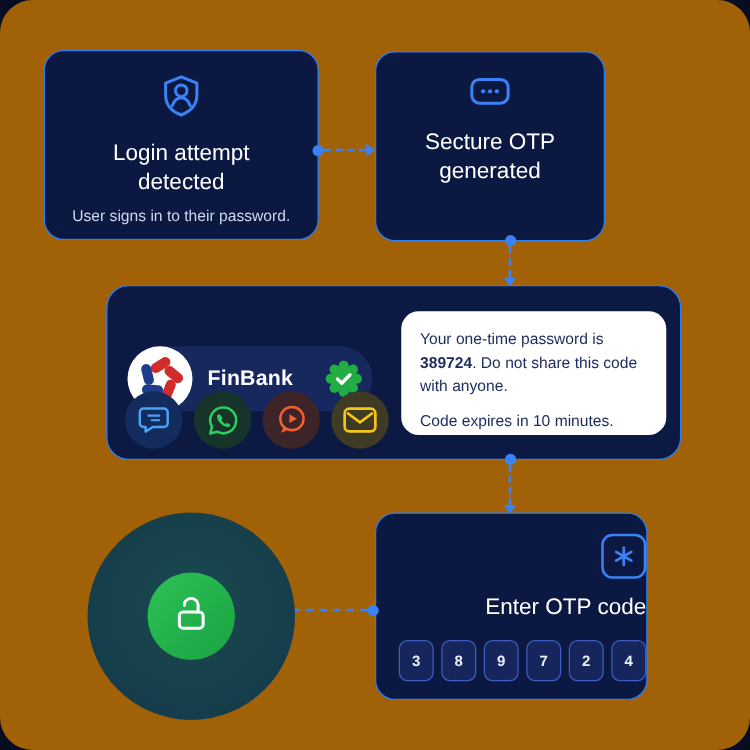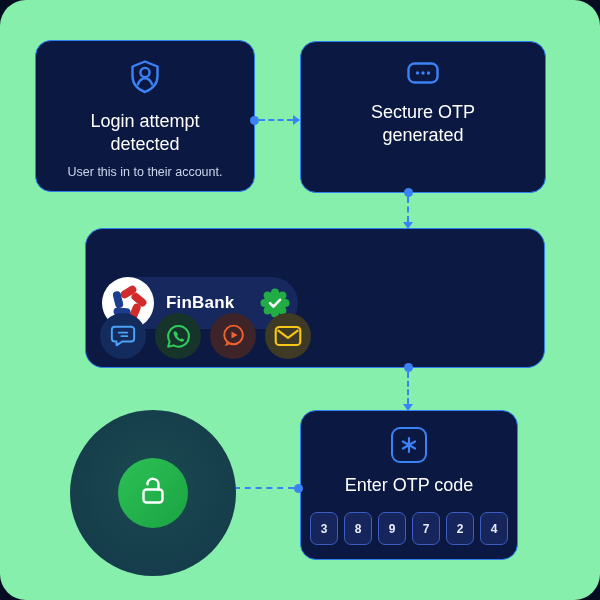--- a/index.html
+++ b/index.html
@@ -1,31 +1,31 @@
 <!DOCTYPE html>
 <html><head>
 <meta charset="utf-8">
 <style>
   html,body{margin:0;padding:0;}
   body{
     width:600px;height:600px;position:relative;overflow:hidden;
     background:#060c22;
     font-family:"Liberation Sans", sans-serif;
   }
-  #panel{position:absolute;inset:0;border-radius:26px;background:#86efac;}
+  #panel{position:absolute;inset:0;border-radius:26px;background:#a16207;}
 
   
   .step-box{
     position:absolute;box-sizing:border-box;
     border:1.5px solid #2d7ff2;border-radius:16px;background:#0b1841;
     display:flex;flex-direction:column;align-items:center;text-align:center;
   }
   #box-login{left:35px;top:40px;width:220px;height:152px;padding-top:16px;}
-  #box-otp-gen{left:300px;top:41px;width:246px;height:152px;padding-top:20px;}
-  #box-enter{left:300px;top:410px;width:218px;height:150px;padding-top:16px;}
+  #box-otp-gen{left:300px;top:41px;width:184px;height:152px;padding-top:20px;}
+  #box-enter{left:300px;top:410px;width:218px;height:150px;padding-top:16px;align-items:flex-end;}
   .step-title{font-size:18px;font-weight:500;color:#ffffff;line-height:1.28;margin-top:9px;max-width:150px;}
   #box-otp-gen .step-title{max-width:130px;margin-top:13px;}
   #box-enter .step-title{max-width:200px;margin-top:11px;}
   .step-sub{font-size:12.5px;color:#ccd6ec;line-height:1.42;margin-top:8px;max-width:185px;}
 
   
   .icon-asterisk-frame{
     width:36px;height:36px;border:2.5px solid #3b82f6;border-radius:9px;box-sizing:border-box;
     display:flex;align-items:center;justify-content:center;
   }
@@ -102,21 +102,21 @@
 
   <div class="step-box" id="box-login">
     <span>
       <svg width="40" height="40" viewBox="0 0 40 40" fill="none">
         <path d="M20 4.5 L32.5 9.5 V19 c0 8.2-5.4 13.2-12.5 16 C12.4 32.2 7.5 27.2 7.5 19 V9.5 Z" stroke="#3b82f6" stroke-width="2.4" stroke-linejoin="round"></path>
         <circle cx="20" cy="15.5" r="4.6" stroke="#3b82f6" stroke-width="2.4"></circle>
         <path d="M12.8 27.5 c1.6-4.2 4.4-6.3 7.2-6.3 s5.6 2.1 7.2 6.3" stroke="#3b82f6" stroke-width="2.4" stroke-linecap="round"></path>
       </svg>
     </span>
     <div class="step-title">Login attempt detected</div>
-    <div class="step-sub">User this in to their account.</div>
+    <div class="step-sub">User signs in to their password.</div>
   </div>
 
   <div class="conn h" id="conn-1">
     <span class="dot"></span>
     <span class="dash-h"></span>
     <span class="arr-r"></span>
   </div>
 
   <div class="step-box" id="box-otp-gen">
     <span>
@@ -185,20 +185,24 @@
         </svg>
       </span>
       <span class="channel mail">
         <svg width="28" height="24" viewBox="0 0 26 22" fill="none">
           <rect x="1.6" y="2.6" width="22.8" height="16.8" rx="3.4" stroke="#f5c518" stroke-width="2"></rect>
           <path d="M3.4 5.6 13 12.8l9.6-7.2" stroke="#f5c518" stroke-width="2" stroke-linejoin="round"></path>
         </svg>
       </span>
     </div>
 
+    <div class="msg-card">
+      <p><span>Your one-time password is </span><b>389724</b><span>. Do not share this code with anyone.</span></p>
+      <p class="expiry">Code expires in 10 minutes.</p>
+    </div>
   </div>
 
   <div class="conn v" id="conn-3">
     <span class="dot"></span>
     <span class="dash-v"></span>
     <span class="arr-d"></span>
   </div>
 
   <div class="step-box" id="box-enter">
     <span class="icon-asterisk-frame">

